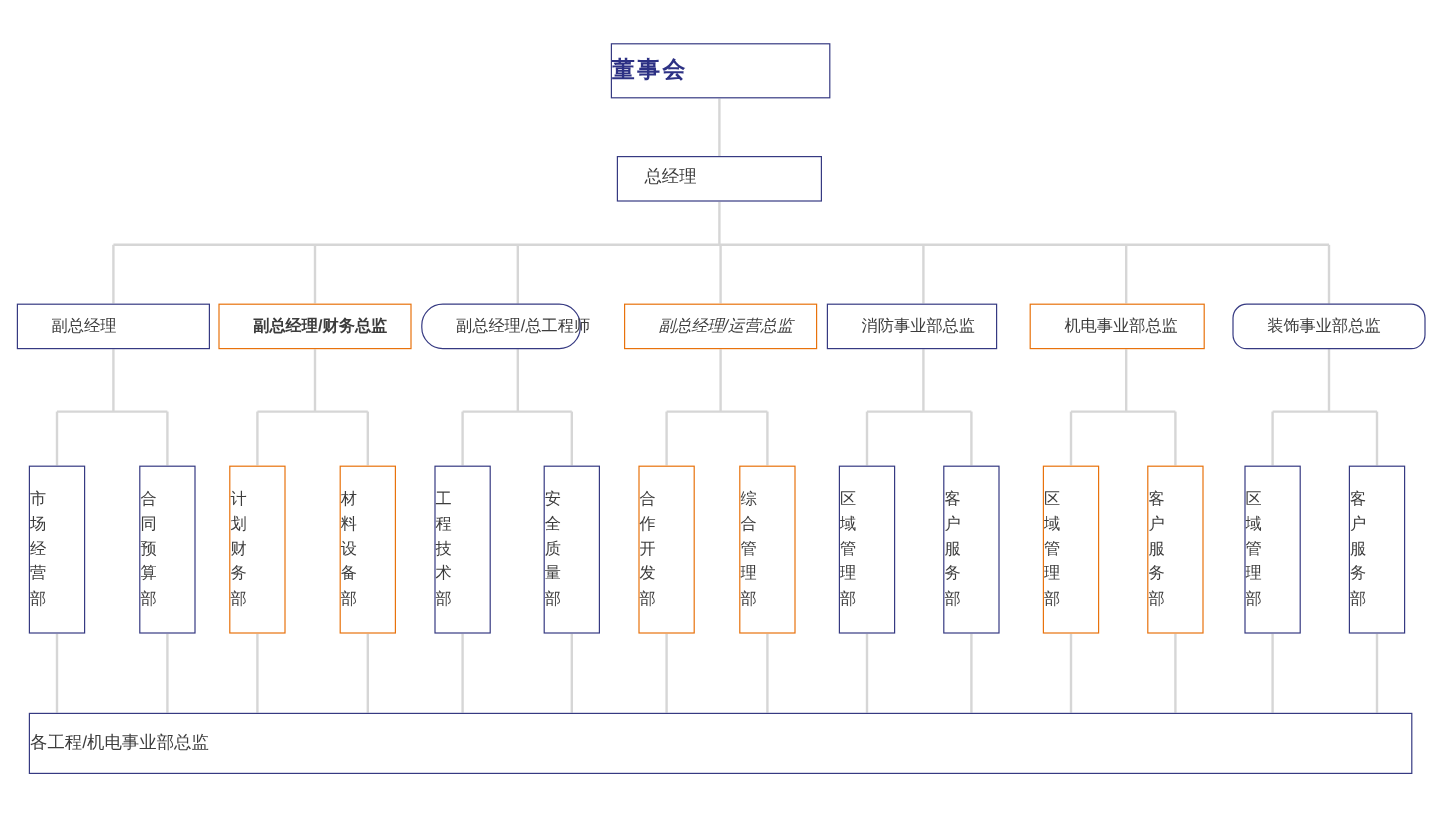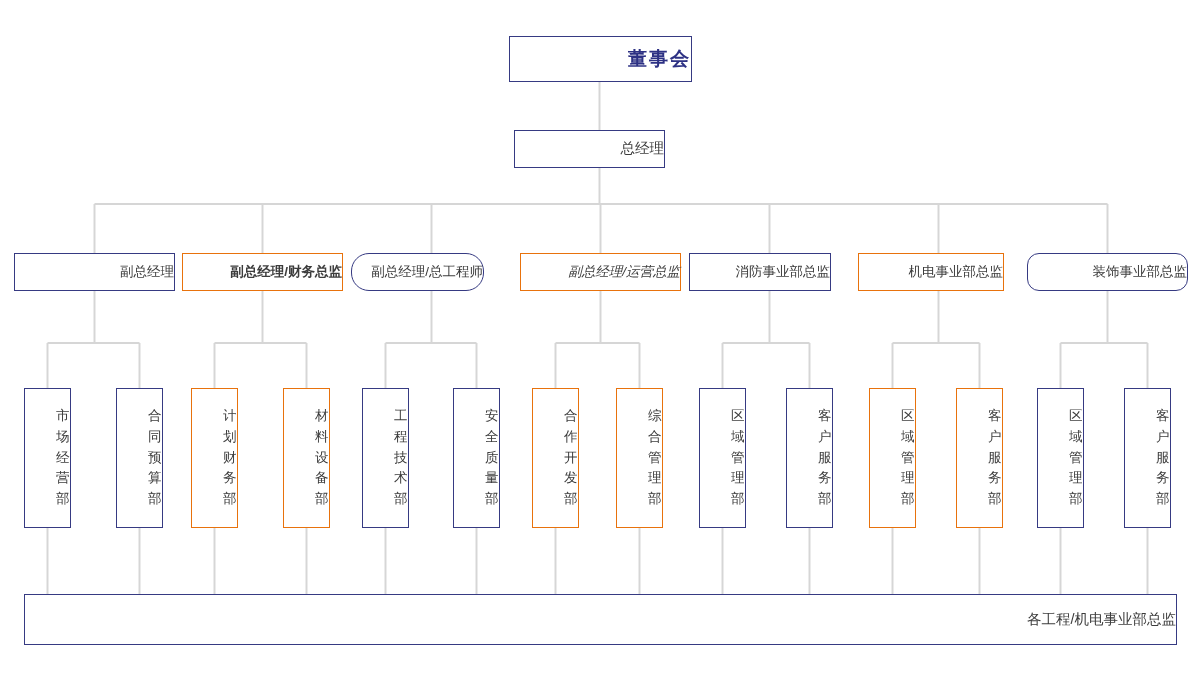--- a/index.html
+++ b/index.html
@@ -25,47 +25,47 @@
     width: 1200px;
     height: 696px;
     pointer-events: none;
   }
   .node {
     position: absolute;
     box-sizing: border-box;
     background: #ffffff;
     display: flex;
     align-items: center;
-    justify-content: flex-end;
+    justify-content: flex-start;
     text-align: center;
   }
   .node-navy  { border: 1.6px solid #363a82; }
   .node-orange{ border: 1.6px solid #e8720c; }
 
   .lbl {
     display: block;
     line-height: 1.32;
     white-space: pre;
   }
   .node-board {
     left: 509px; top: 36px; width: 183px; height: 46px;
   }
   .node-board .lbl {
     font-size: 19px;
     font-weight: bold;
     color: #2d3184;
     letter-spacing: 2px;
   }
   .node-gm {
-    left: 514px; top: 130px; width: 151px; height: 38px;
+    left: 514px; top: 130px; width: 171px; height: 38px; padding-left: 22px;
   }
   .node-gm .lbl { font-size: 14.5px; color: #3c3c3c; }
 
   .node-mgr { top: 253px; height: 38px; }
-  .node-mgr .lbl { font-size: 13.5px; color: #3c3c3c; }
+  .node-mgr .lbl { font-size: 13.5px; color: #3c3c3c; margin-left: 28px; }
 
   .node-dept { top: 388px; height: 140px; width: 47px; }
   .node-dept .lbl {
     font-size: 13.5px;
     color: #3c3c3c;
     line-height: 1.55;
     letter-spacing: 0.5px;
   }
   .node-footer {
     left: 24px; top: 594px; width: 1153px; height: 51px;

